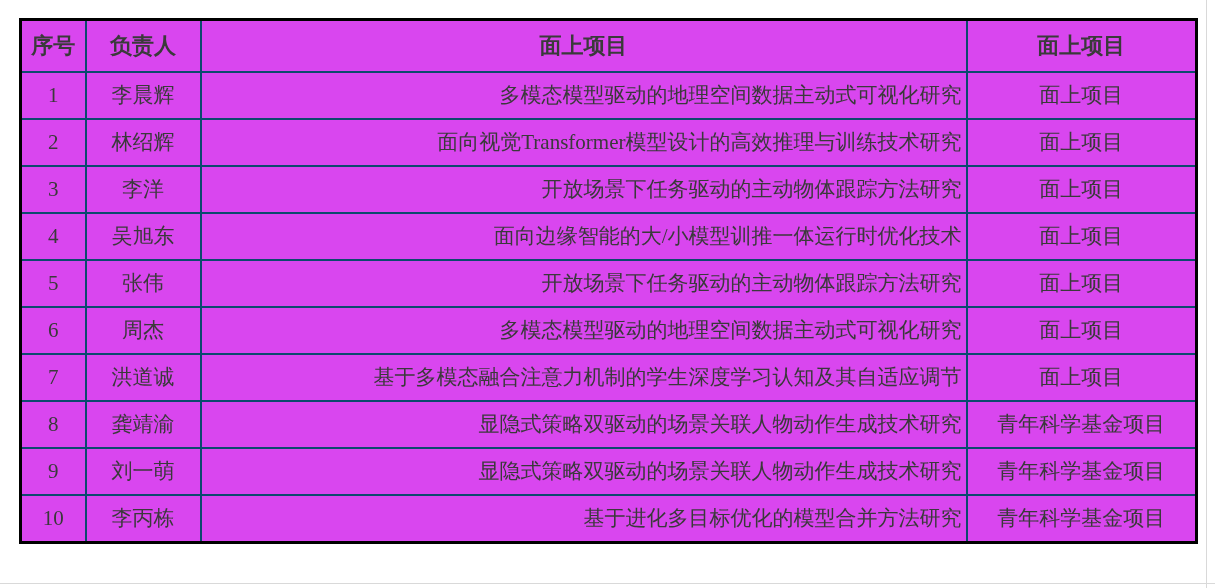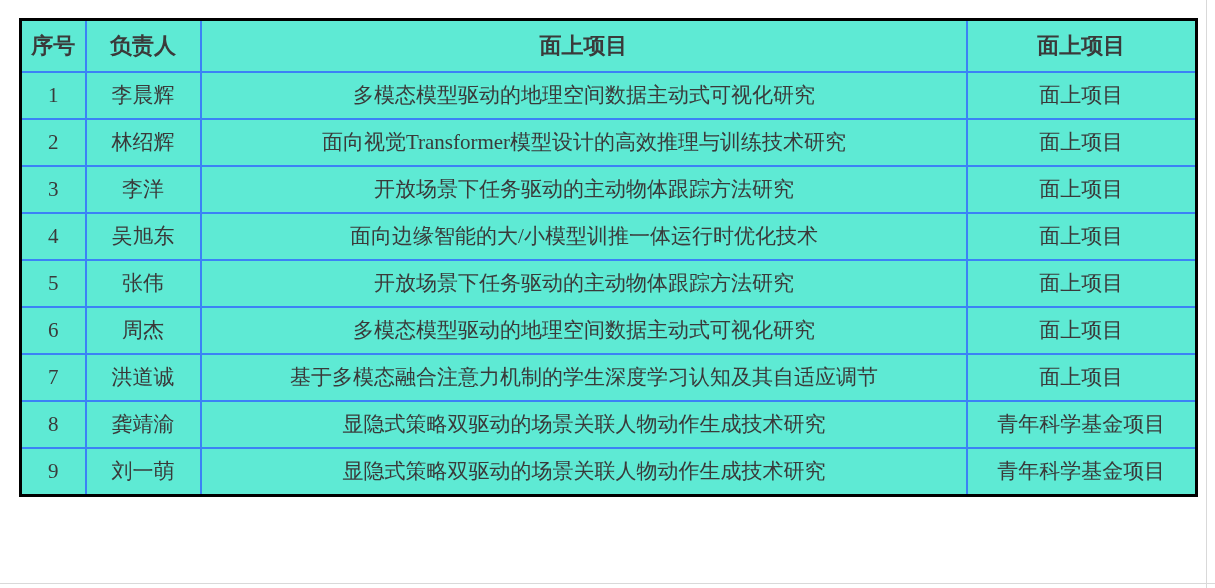--- a/index.html
+++ b/index.html
@@ -19,43 +19,43 @@
     position: absolute;
     left: 19px;
     top: 18px;
     border-collapse: collapse;
     table-layout: fixed;
     width: 1176px;
     border: 3px solid #000000;
   }
   .project-table th,
   .project-table td {
-    border: 2px solid #3b82f6;
+    border: 2px solid #0c4a6e;
     font-size: 21px;
     line-height: 1.15;
     padding: 0 4px;
     overflow: hidden;
     white-space: nowrap;
-    background: #5eead4;
+    background: #d946ef;
   }
   .project-table th {
     height: 50px;
     font-weight: bold;
     text-align: center;
     font-size: 22px;
   }
   .project-table td {
     height: 45px;
   }
   .col-no     { width: 65px; }
   .col-pi     { width: 115px; }
   .col-title  { width: 766px; }
   .col-cat    { width: 230px; }
   td.cell-no, td.cell-pi, td.cell-category { text-align: center; }
-  td.cell-title { text-align: center; padding-left: 5px; }
+  td.cell-title { text-align: right; padding-left: 5px; }
   .grid-line-bottom {
     position: absolute;
     left: 0;
     top: 583px;
     width: 1215px;
     height: 1px;
     background: #d9d9d9;
   }
   .grid-line-right {
     position: absolute;
@@ -141,17 +141,23 @@
     <td class="cell-category">青年科学基金项目</td>
   </tr>
 
   <tr>
     <td class="cell-no">9</td>
     <td class="cell-pi">刘一萌</td>
     <td class="cell-title">显隐式策略双驱动的场景关联人物动作生成技术研究</td>
     <td class="cell-category">青年科学基金项目</td>
   </tr>
 
+  <tr>
+    <td class="cell-no">10</td>
+    <td class="cell-pi">李丙栋</td>
+    <td class="cell-title">基于进化多目标优化的模型合并方法研究</td>
+    <td class="cell-category">青年科学基金项目</td>
+  </tr>
 </tbody>
 </table>
 
 <div class="grid-line-bottom"></div>
 <div class="grid-line-right"></div>
 
 </body></html>

